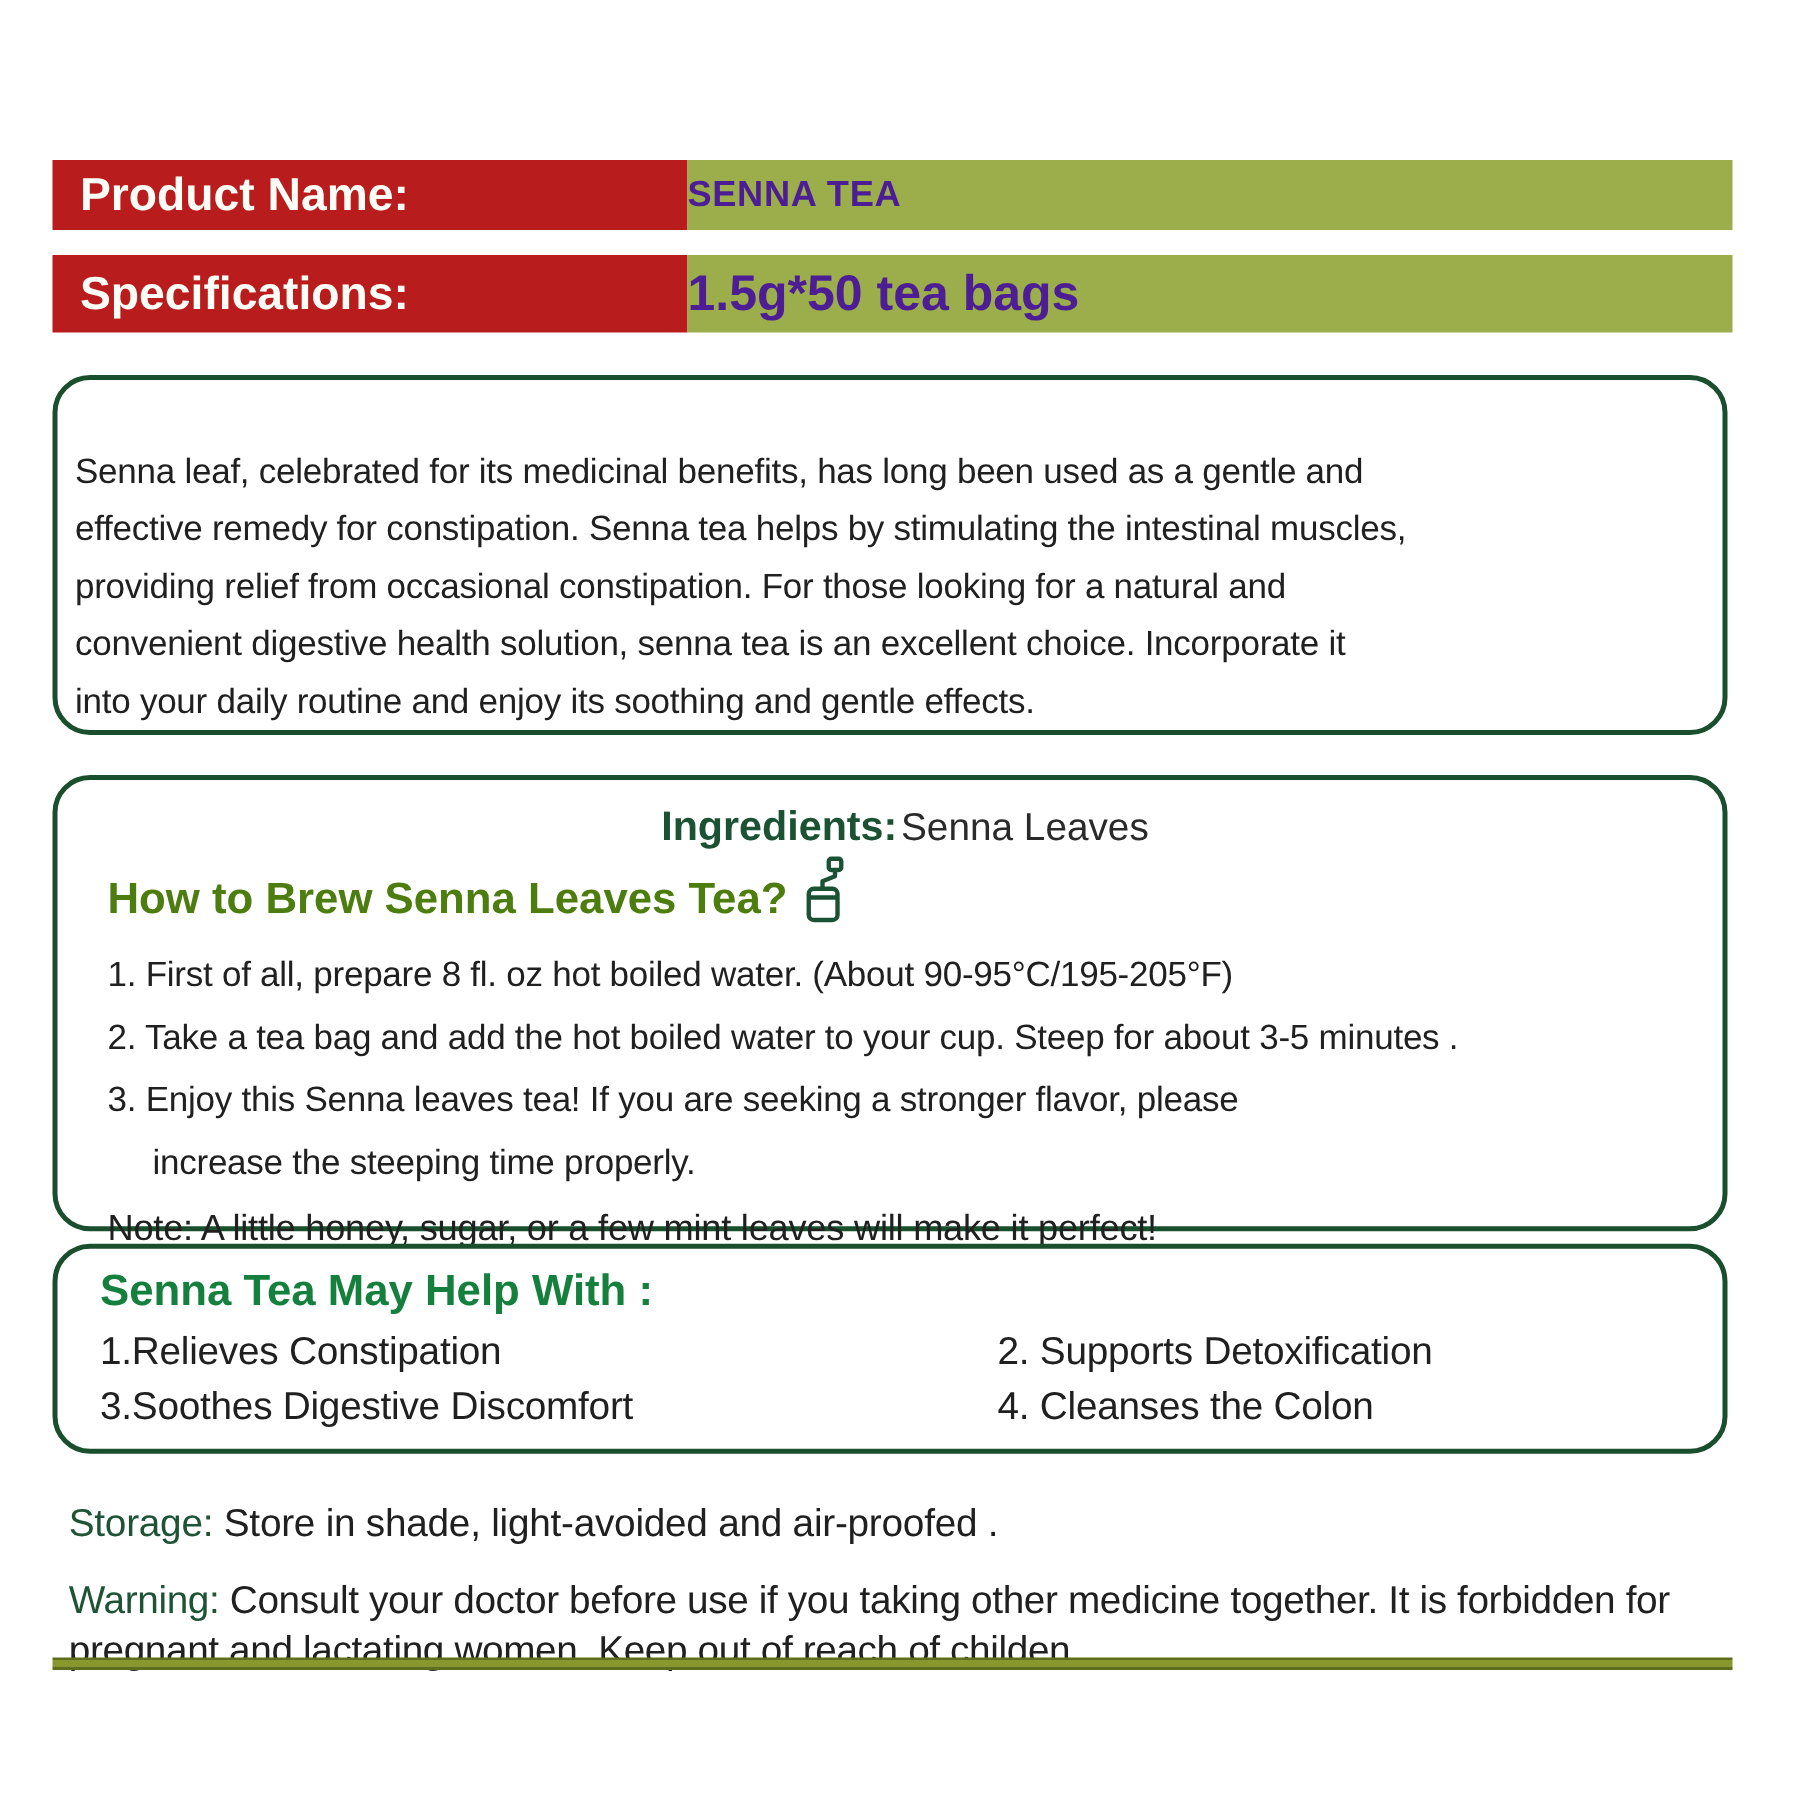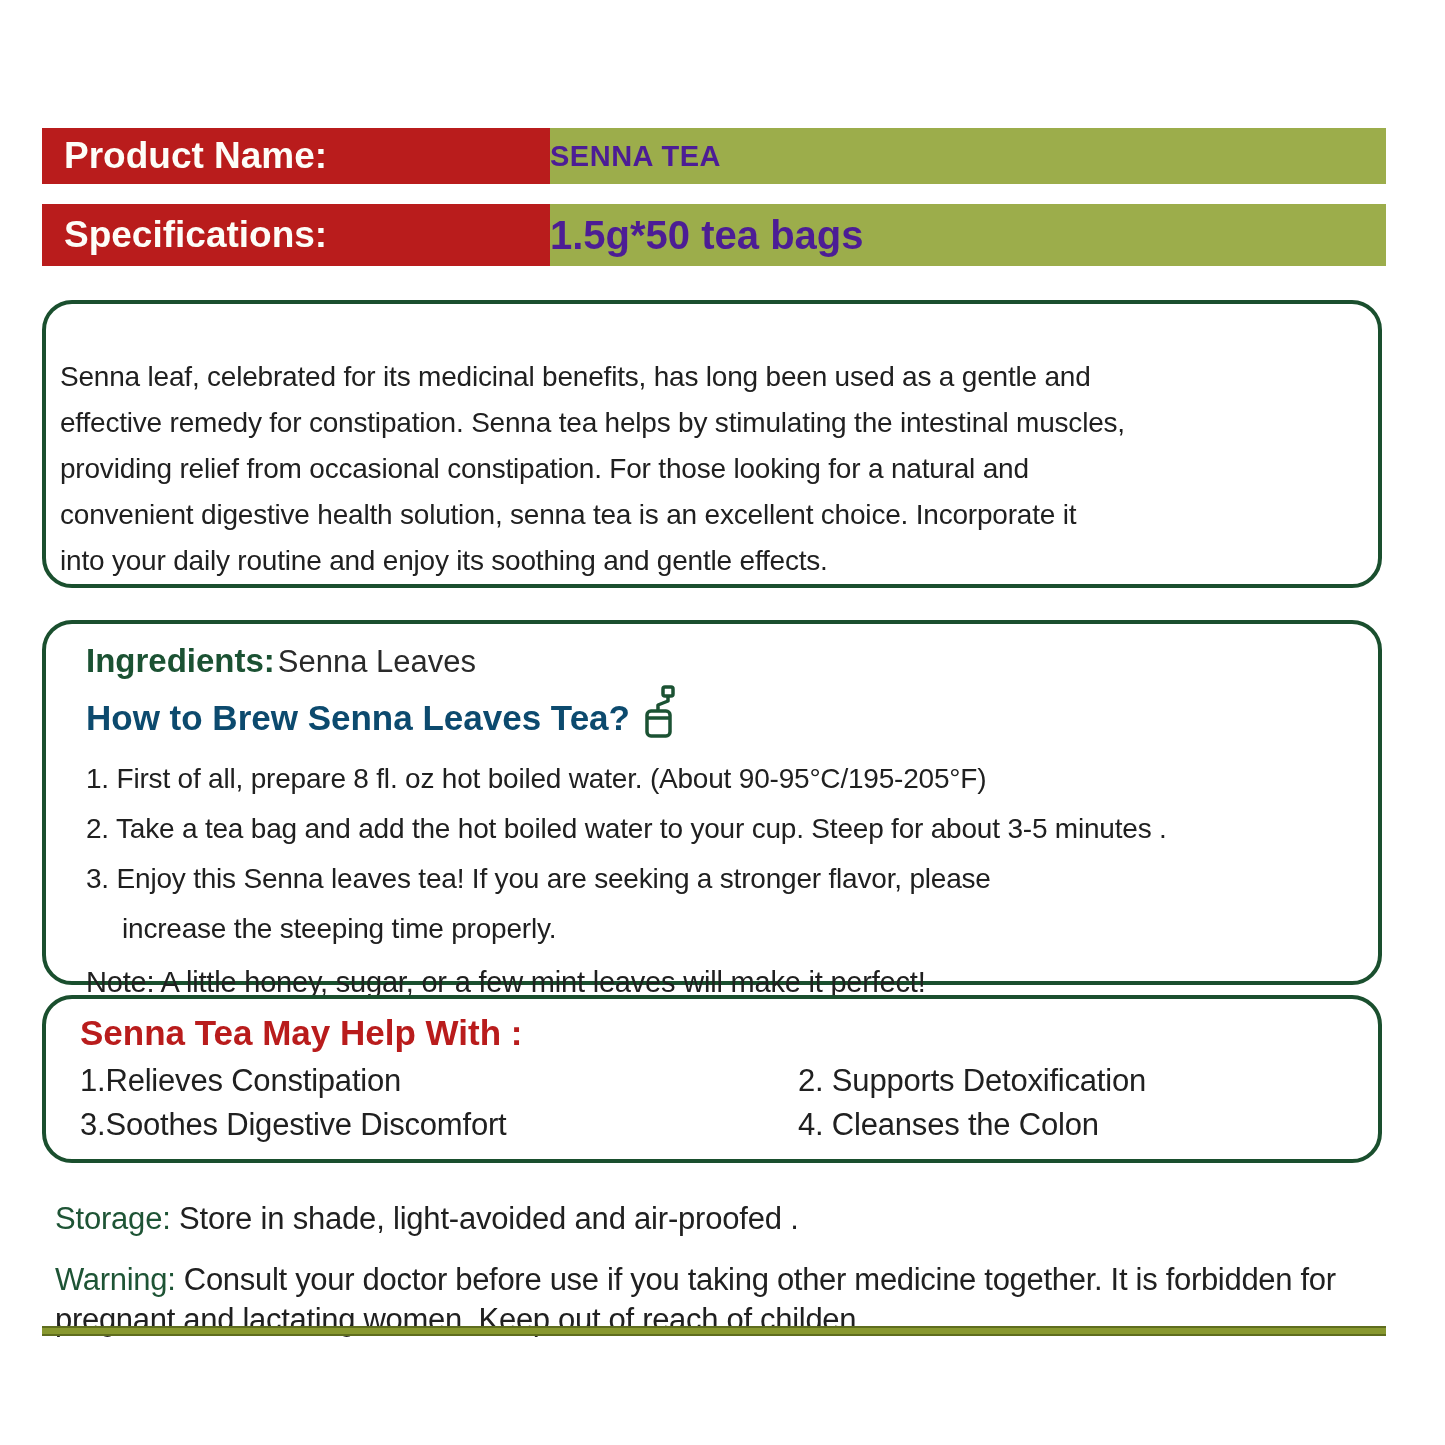--- a/index.html
+++ b/index.html
@@ -41,35 +41,35 @@
   .help-box { top: 995px; height: 168px; }
 
   .desc-text {
     position: absolute; left: 14px; right: 12px; top: 50px;
     font-size: 28px; line-height: 46px; letter-spacing: -0.2px;
     color: #202020; white-space: pre-line;
   }
 
   
   .brew-inner { position: absolute; left: 40px; right: 16px; top: 18px; }
-  .ingredients-line { display: flex; align-items: baseline; }
+  .ingredients-line { display: flex; align-items: baseline; justify-content: center; }
   .ingredients-label { color: #1b5233; font-weight: bold; font-size: 33px; }
   .ingredients-value { color: #2a2a2a; font-size: 31px; margin-left: 3px; }
   .how-line { display: flex; align-items: center; margin-top: 12px; }
-  .how-title { color: #0c4a6e; font-weight: bold; font-size: 35px; }
+  .how-title { color: #4d7c0f; font-weight: bold; font-size: 35px; }
   .teabag-icon { margin-left: 12px; margin-top: -8px; }
   .brew-steps { margin-top: 18px; }
   .brew-step { font-size: 28px; letter-spacing: -0.2px; color: #202020; margin-top: 16px; line-height: 34px; }
   .brew-step.first { margin-top: 0; }
   .step-continuation { padding-left: 36px; }
   .brew-note { font-size: 29px; color: #202020; margin-top: 20px; letter-spacing: -0.2px; }
 
   
   .help-inner { position: absolute; left: 34px; right: 16px; top: 14px; }
-  .help-title { color: #b91c1c; font-weight: bold; font-size: 35px; }
+  .help-title { color: #15803d; font-weight: bold; font-size: 35px; }
   .help-grid {
     display: grid; grid-template-columns: 718px 1fr;
     margin-top: 10px; row-gap: 8px; font-size: 31px; color: #202020; letter-spacing: -0.2px;
   }
 
   
   .footer-block { position: absolute; left: 55px; top: 1198px; width: 1332px; }
   .storage-line { font-size: 31px; line-height: 42px; letter-spacing: -0.2px; }
   .warning-para { font-size: 31px; line-height: 40px; letter-spacing: -0.3px; margin-top: 20px; }
   .footer-label { color: #1e5435; }

